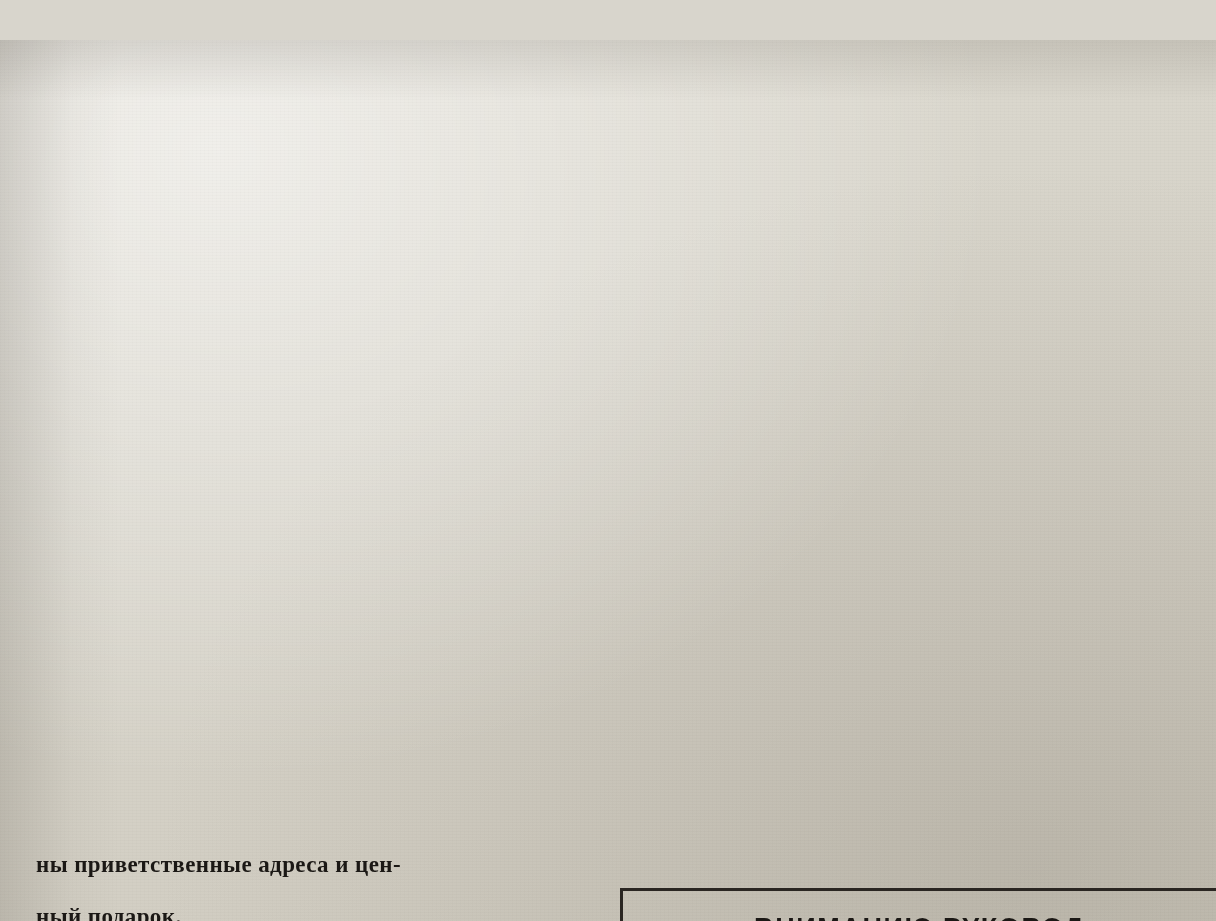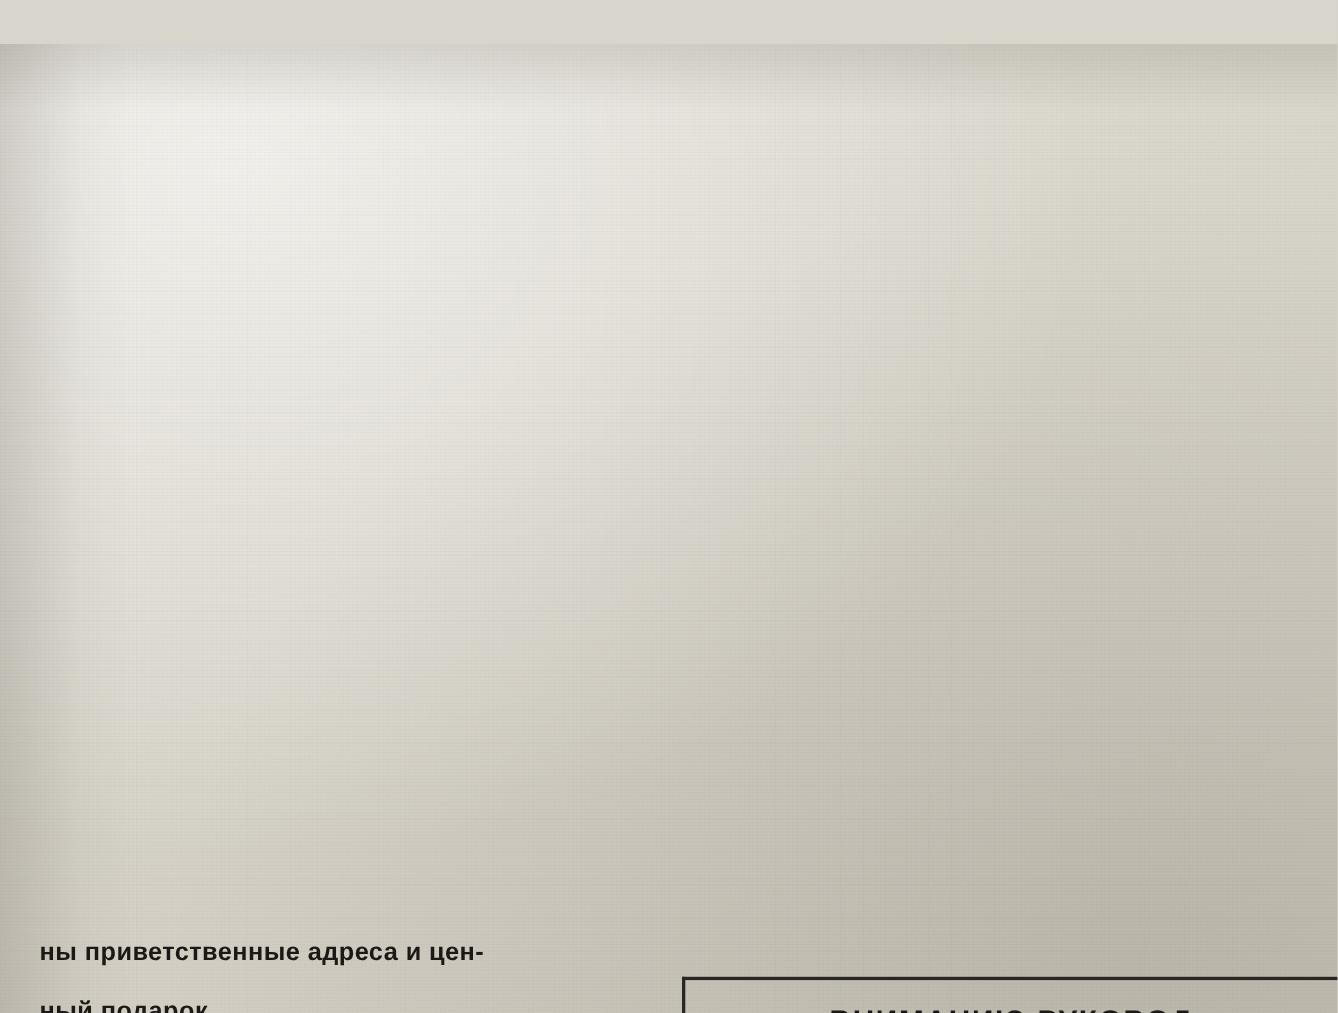--- a/index.html
+++ b/index.html
@@ -104,21 +104,21 @@
   }
 
   .col-left {
     position: absolute;
     left: 36px;
     top: 0;
     width: 560px;
   }
 
   .col-left p {
-    font-family: Liberation Sans, sans-serif;
+    font-family: Liberation Serif, serif;
     font-weight: bold;
     font-size: 23px;
     letter-spacing: 0.4px;
     color: #1b1815;
     margin: 0 0 26px 0;
   }
 
   .ad-box {
     position: absolute;
     left: 620px;

